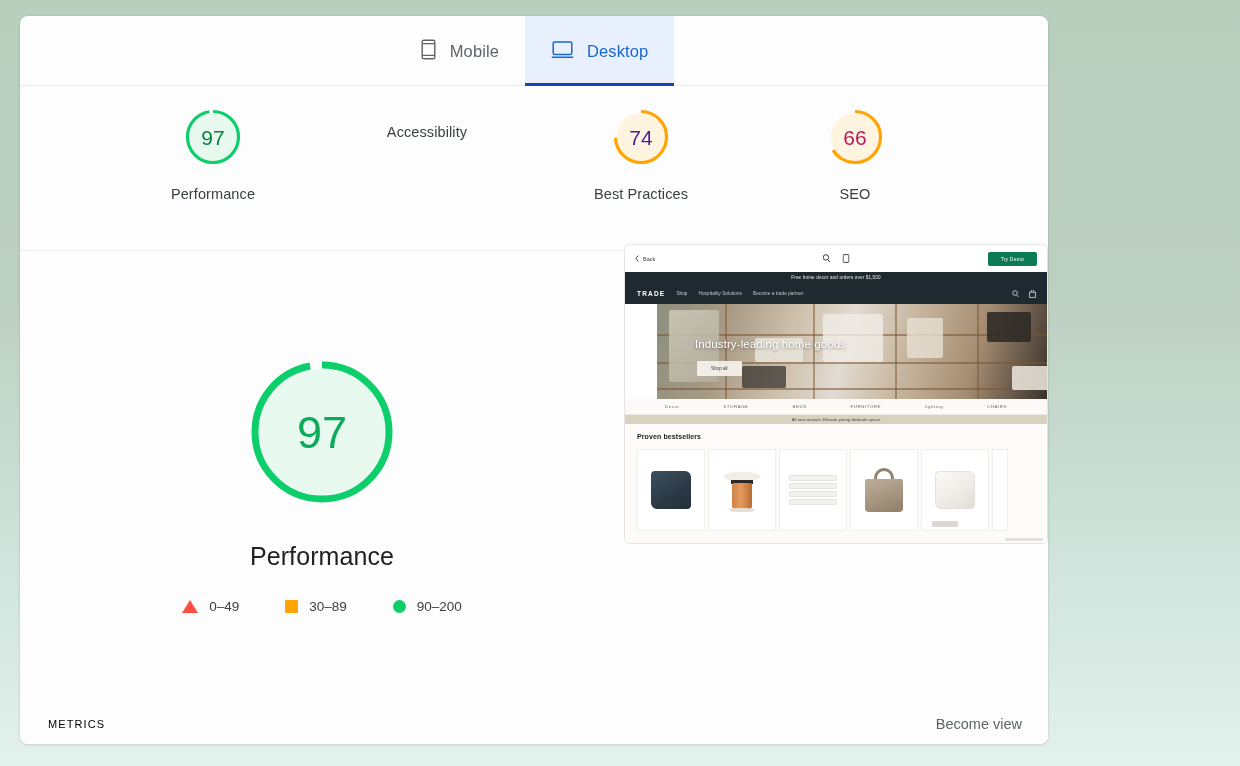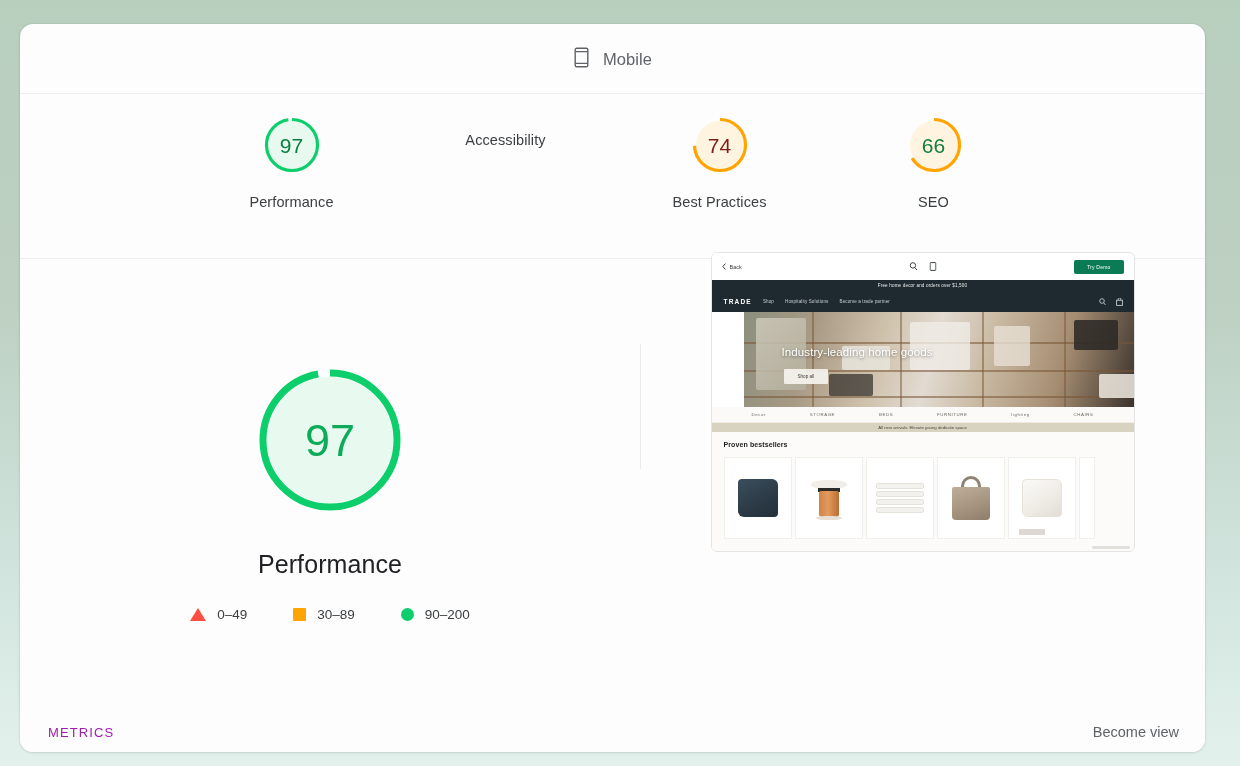--- a/index.html
+++ b/index.html
@@ -21,25 +21,25 @@
   .page {
     position: relative;
     width: 1240px;
     height: 766px;
     background: linear-gradient(to bottom, #b9cfbe 0%, #bdd0c2 40%, #cfe3dc 72%, #e3f1ec 100%);
   }
 
   .card {
     position: absolute;
     left: 20px;
-    top: 24px;
-    width: 1185px;
+    top: 16px;
+    width: 1028px;
     height: 728px;
     background: #fdfdfd;
-    border-radius: 13px;
+    border-radius: 8px;
     box-shadow: 0 1px 3px rgba(0,0,0,0.10), 0 0 0 1px rgba(0,0,0,0.03);
     overflow: hidden;
   }
 
   
   .tabbar {
     position: relative;
     height: 70px;
     border-bottom: 1px solid #eceded;
     display: flex;
@@ -463,22 +463,22 @@
     left: 0; right: 0; bottom: 0;
     height: 40px;
     display: flex;
     align-items: center;
     justify-content: space-between;
     padding: 0 26px 0 28px;
     background: #fdfdfd;
   }
 
   .footer-metrics {
-    font-size: 13px;
-    color: #a21caf;
+    font-size: 11px;
+    color: #000000;
     letter-spacing: 1.1px;
   }
 
   .footer-expand {
     font-size: 14.5px;
     color: #5f6368;
     cursor: pointer;
   }
 </style>
 </head>
@@ -493,20 +493,30 @@
         <span class="tab-icon">
           <svg width="17" height="21" viewBox="0 0 17 21" fill="none" stroke="#5f6368" stroke-width="1.4">
             <rect x="2.2" y="1.2" width="12.6" height="18.6" rx="1.6"></rect>
             <line x1="2.2" y1="4.6" x2="14.8" y2="4.6"></line>
             <line x1="2.2" y1="16.4" x2="14.8" y2="16.4"></line>
           </svg>
         </span>
         <span class="tab-label">Mobile</span>
       </button>
 
+      <button class="tab active">
+        <span class="tab-icon">
+          <svg width="23" height="20" viewBox="0 0 23 20" fill="none" stroke="#1967d2" stroke-width="1.5">
+            <rect x="2.2" y="2.0" width="18.6" height="12.4" rx="1.3"></rect>
+            <line x1="0.8" y1="17.2" x2="22.2" y2="17.2"></line>
+          </svg>
+        </span>
+        <span class="tab-label">Desktop</span>
+        <span class="tab-underline"></span>
+      </button>
 
     </div>
 
     <div class="gauge-strip">
 
       <div class="gauge-item">
         <div class="gauge-ring">
           <svg viewBox="0 0 62 62">
             <circle cx="31" cy="31" r="24" fill="#e8f9ef"></circle>
             <circle cx="31" cy="31" r="25.5" fill="none" stroke="#0cce6b" stroke-width="3.2" stroke-dasharray="155.4 160.2" stroke-linecap="butt"></circle>
@@ -519,32 +529,32 @@
       <div class="gauge-item">
         <div class="gauge-caption">Accessibility</div>
       </div>
 
       <div class="gauge-item">
         <div class="gauge-ring">
           <svg viewBox="0 0 62 62">
             <circle cx="31" cy="31" r="24" fill="#fff4e0"></circle>
             <circle cx="31" cy="31" r="25.5" fill="none" stroke="#ffa400" stroke-width="3.2" stroke-dasharray="118.5 160.2" stroke-linecap="butt"></circle>
           </svg>
-          <span class="gauge-value" style="color:#7f1d1d">74</span>
+          <span class="gauge-value" style="color:#4c1d95">74</span>
         </div>
         <div class="gauge-caption">Best Practices</div>
       </div>
 
       <div class="gauge-item">
         <div class="gauge-ring">
           <svg viewBox="0 0 62 62">
             <circle cx="31" cy="31" r="24" fill="#fff4e0"></circle>
             <circle cx="31" cy="31" r="25.5" fill="none" stroke="#ffa400" stroke-width="3.2" stroke-dasharray="105.7 160.2" stroke-linecap="butt"></circle>
           </svg>
-          <span class="gauge-value" style="color:#15803d">66</span>
+          <span class="gauge-value" style="color:#be185d">66</span>
         </div>
         <div class="gauge-caption">SEO</div>
       </div>
 
     </div>
 
     <div class="main">
 
       <div class="vdivider"></div>
 

